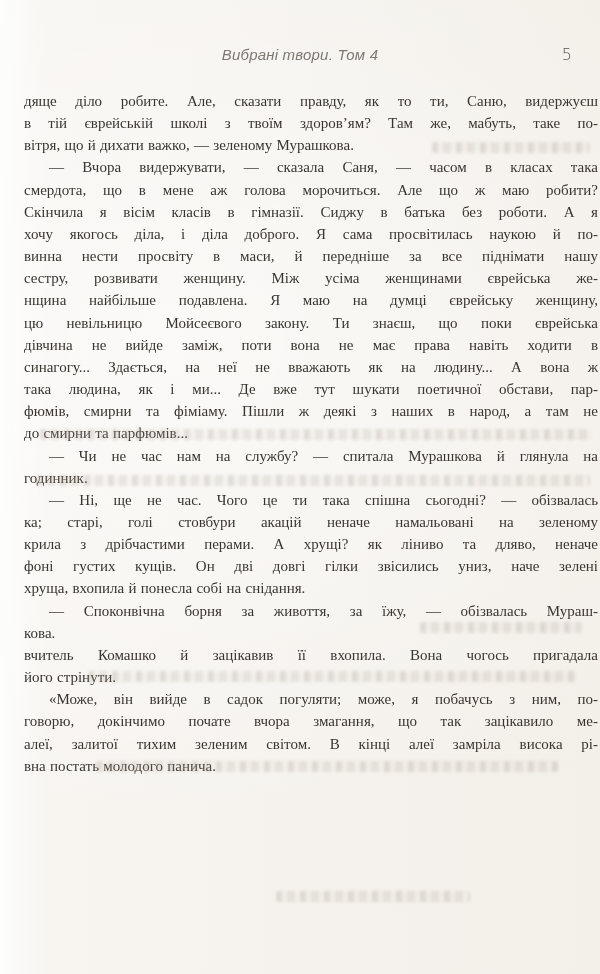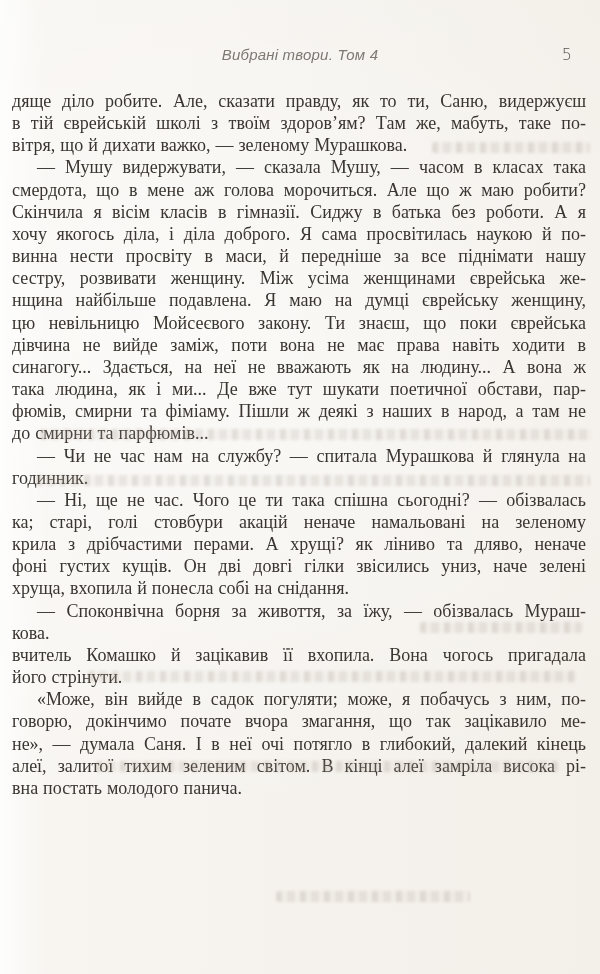--- a/index.html
+++ b/index.html
@@ -37,23 +37,23 @@
     right: 28px;
     font-family: "DejaVu Sans", "Liberation Sans", sans-serif;
     font-weight: 300;
     font-size: 16px;
     line-height: 22px;
     color: #57534e;
   }
   .body-text {
     position: absolute;
     top: 90px;
-    left: 12px;
+    left: 24px;
     width: 574px;
-    font-size: 18px;
+    font-size: 15px;
     color: #3a3530;
   }
   .line {
     height: 22.17px;
     line-height: 22.17px;
     overflow: hidden;
     text-align: justify;
     text-align-last: justify;
     word-spacing: 0.5px;
   }
@@ -80,21 +80,21 @@
 
   <div class="running-header">
     <span class="running-title">Вибрані твори. Том 4</span>
     <span class="page-number">5</span>
   </div>
 
   <div class="body-text">
       <div class="line">дяще діло робите. Але, сказати правду, як то ти, Саню, видержуєш</div>
       <div class="line">в тій єврейській школі з твоїм здоров’ям? Там же, мабуть, таке по-</div>
       <div class="line para-end">вітря, що й дихати важко, — зеленому Мурашкова.</div>
-      <div class="line indent">— Мушу видержувати, — сказала Мушу, — часом в класах така</div>
+      <div class="line indent">— Вчора видержувати, — сказала Саня, — часом в класах така</div>
       <div class="line">смердота, що в мене аж голова морочиться. Але що ж маю робити?</div>
       <div class="line">Скінчила я вісім класів в гімназії. Сиджу в батька без роботи. А я</div>
       <div class="line">хочу якогось діла, і діла доброго. Я сама просвітилась наукою й по-</div>
       <div class="line">винна нести просвіту в маси, й передніше за все піднімати нашу</div>
       <div class="line">сестру, розвивати женщину. Між усіма женщинами єврейська же-</div>
       <div class="line">нщина найбільше подавлена. Я маю на думці єврейську женщину,</div>
       <div class="line">цю невільницю Мойсеєвого закону. Ти знаєш, що поки єврейська</div>
       <div class="line">дівчина не вийде заміж, поти вона не має права навіть ходити в</div>
       <div class="line">синагогу... Здається, на неї не вважають як на людину... А вона ж</div>
       <div class="line">така людина, як і ми... Де вже тут шукати поетичної обстави, пар-</div>
@@ -106,21 +106,20 @@
       <div class="line">ка; старі, голі стовбури акацій неначе намальовані на зеленому</div>
       <div class="line">крила з дрібчастими перами. А хрущі? як ліниво та дляво, неначе</div>
       <div class="line">фоні густих кущів. Он дві довгі гілки звісились униз, наче зелені</div>
       <div class="line para-end">хруща, вхопила й понесла собі на снідання.</div>
       <div class="line indent">— Споконвічна борня за живоття, за їжу, — обізвалась Мураш-</div>
       <div class="line para-end">кова.</div>
       <div class="line">вчитель Комашко й зацікавив її вхопила. Вона чогось пригадала</div>
       <div class="line para-end">його стрінути.</div>
       <div class="line indent">«Може, він вийде в садок погуляти; може, я побачусь з ним, по-</div>
       <div class="line">говорю, докінчимо почате вчора змагання, що так зацікавило ме-</div>
-      <div class="line">не», — думала Саня. І в неї очі потягло в глибокий, далекий кінець</div>
       <div class="line">алеї, залитої тихим зеленим світом. В кінці алеї замріла висока рі-</div>
       <div class="line para-end">вна постать молодого панича.</div>
     </div>
 
   <div class="bleed" style="left:432px; top:142px; width:158px;"></div>
   <div class="bleed" style="left:40px;  top:429px; width:552px;"></div>
   <div class="bleed" style="left:36px;  top:475px; width:554px;"></div>
   <div class="bleed" style="left:420px; top:622px; width:162px;"></div>
   <div class="bleed" style="left:88px;  top:671px; width:488px;"></div>
   <div class="bleed" style="left:96px;  top:761px; width:462px;"></div>

